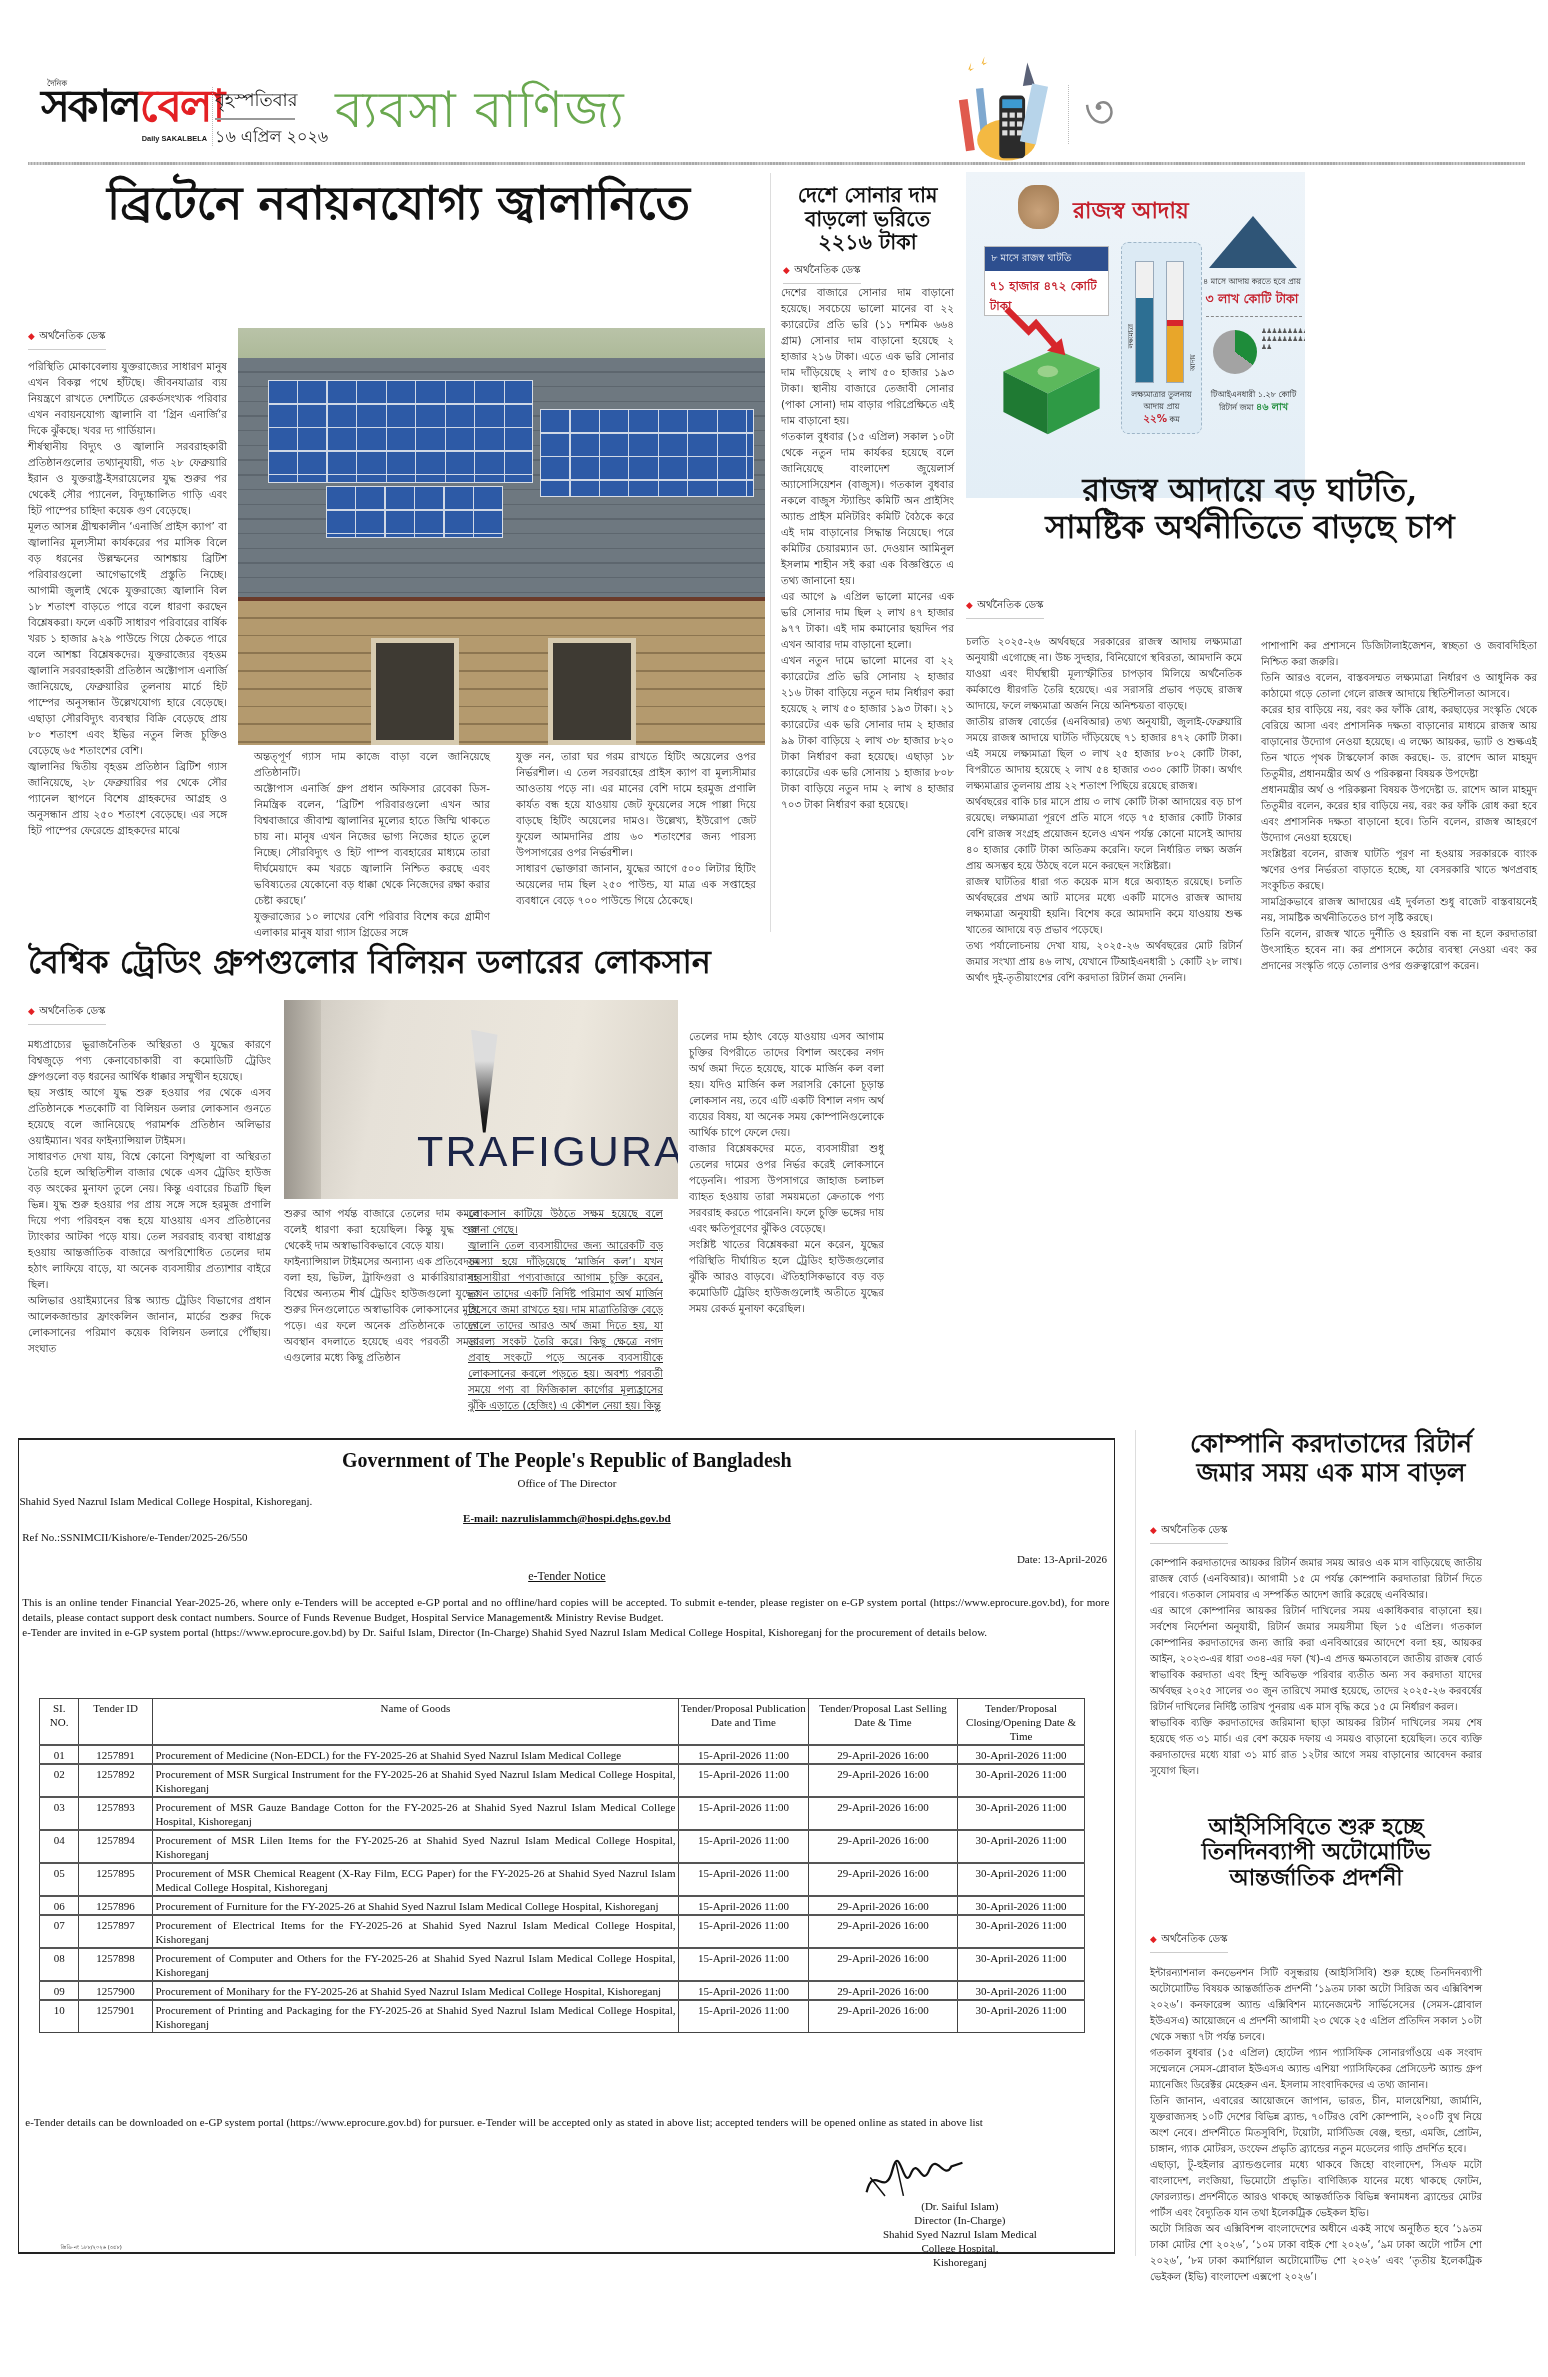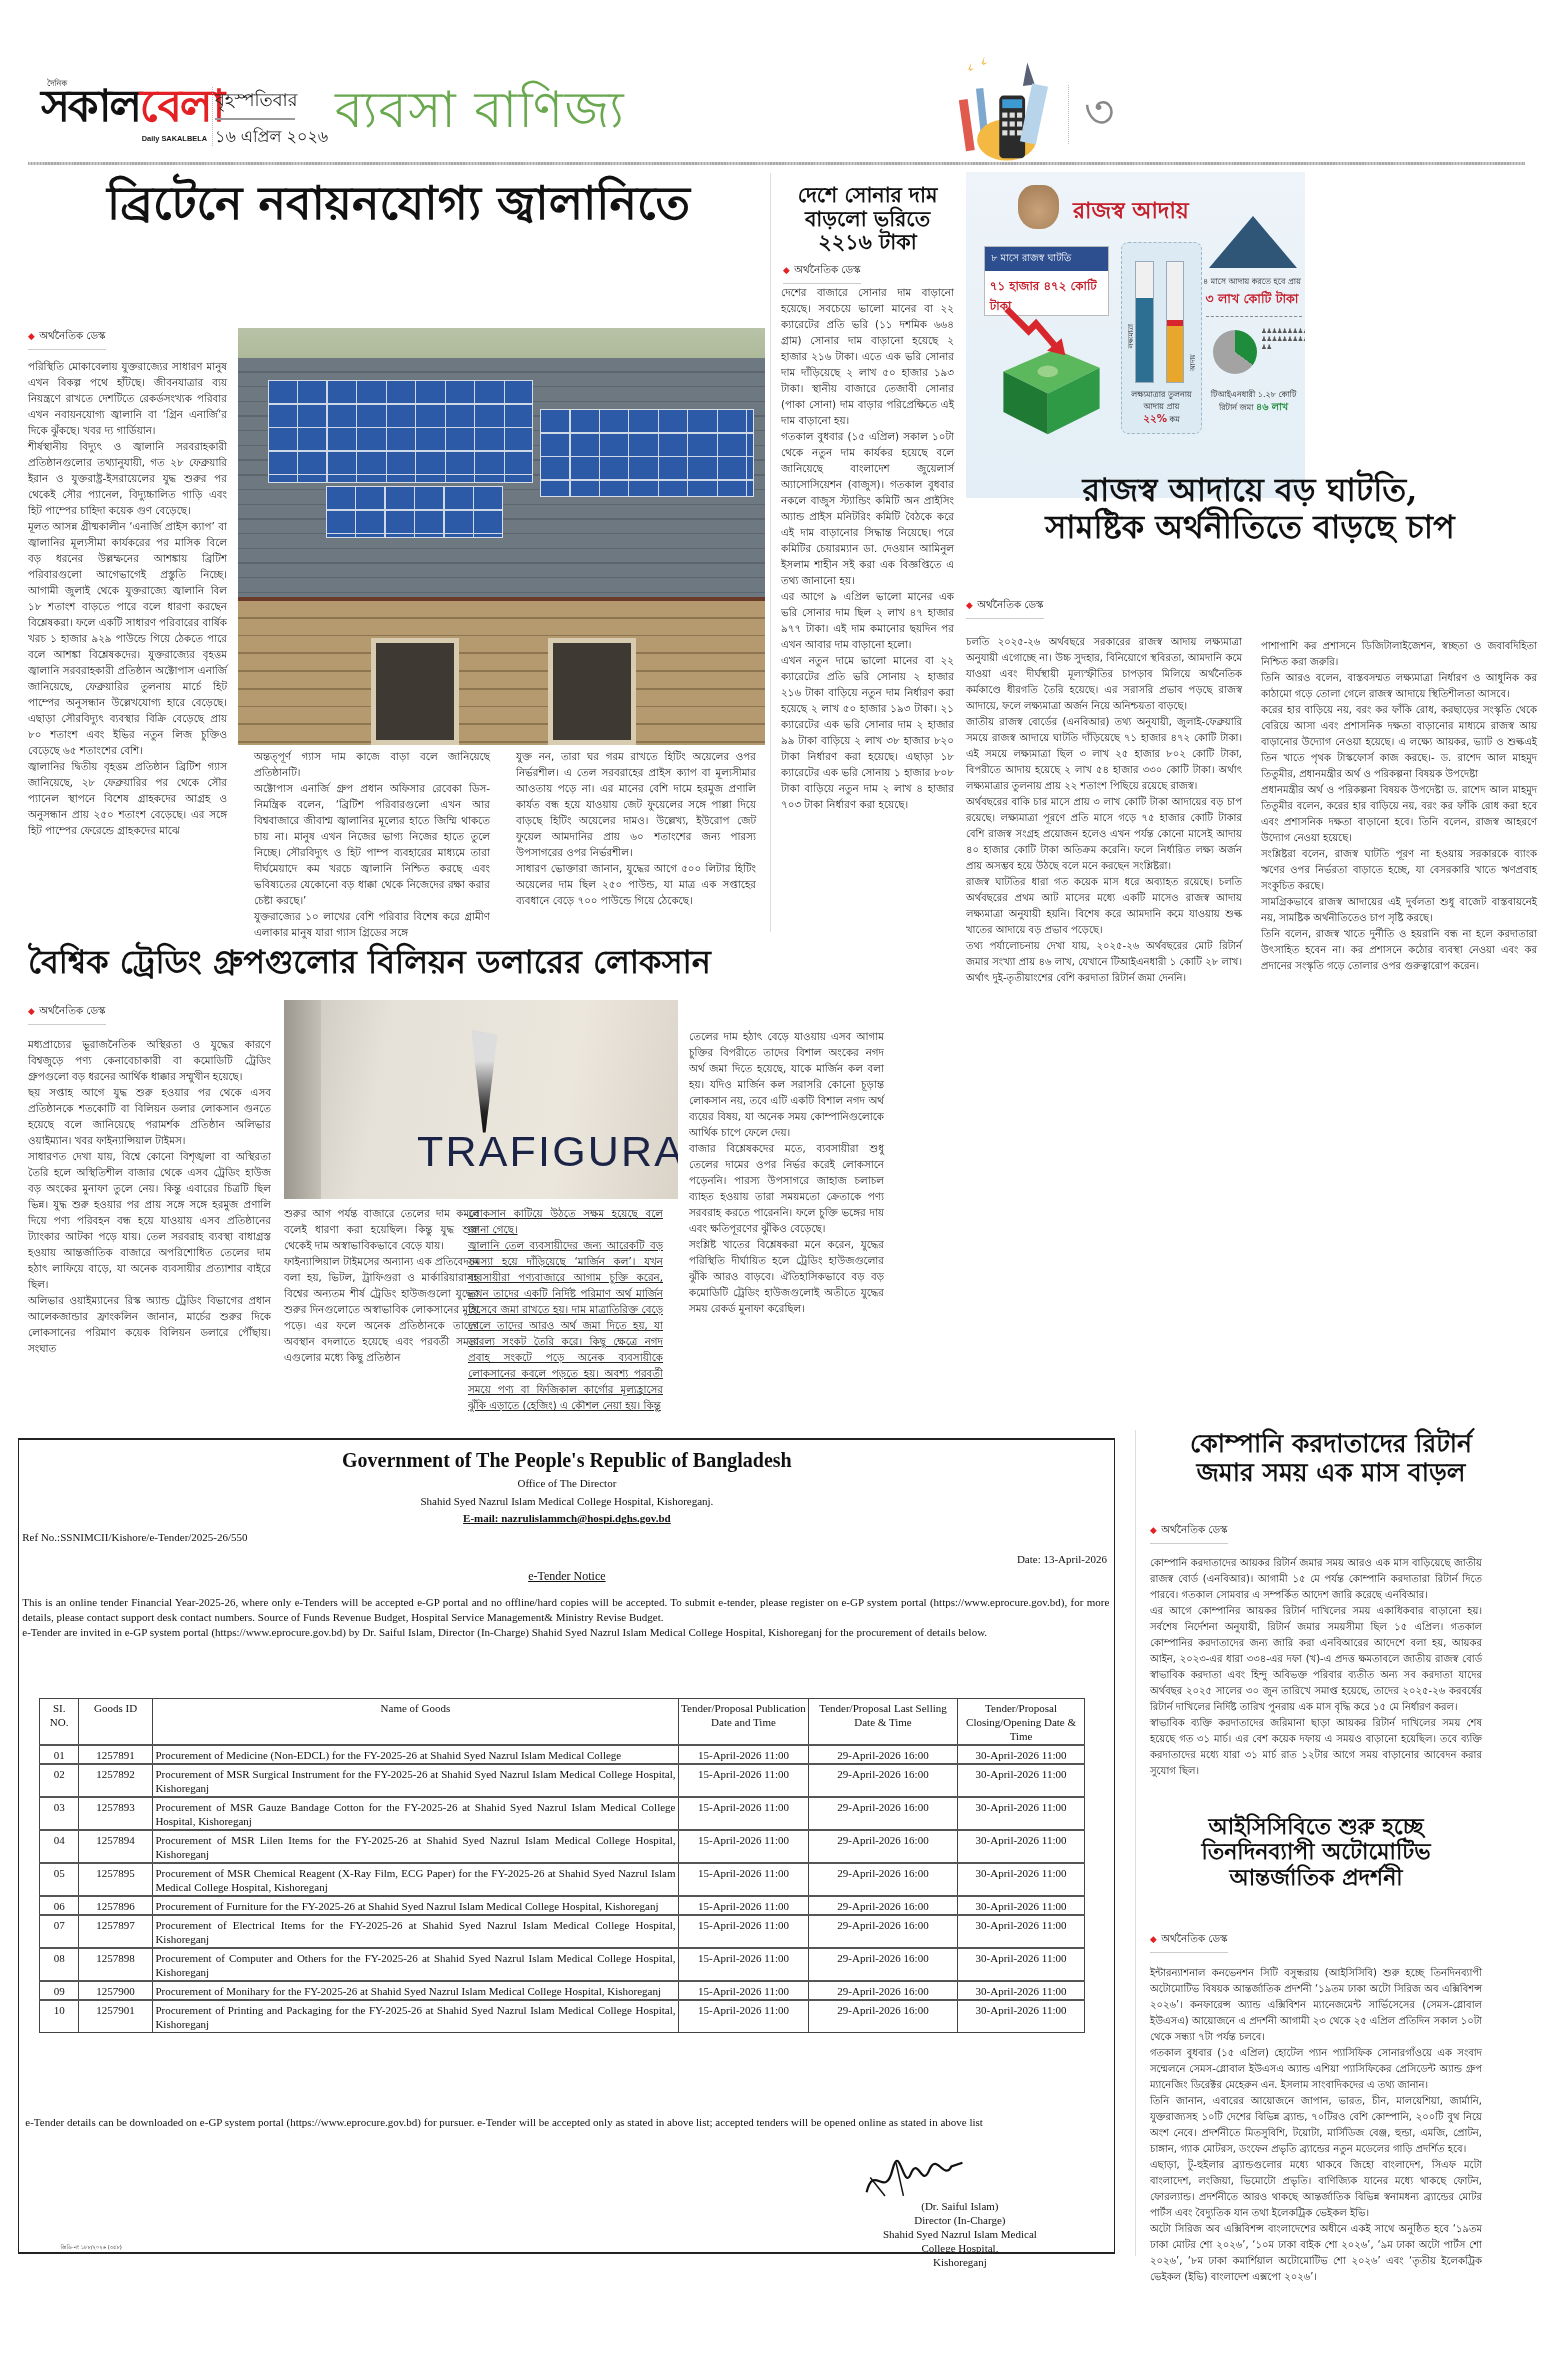--- a/index.html
+++ b/index.html
@@ -92,21 +92,21 @@
   .a3-photo .brand { position: absolute; left: 133px; top: 127px; font-family: "Liberation Sans", sans-serif; font-size: 43px; letter-spacing: 2.2px; color: #1b2447; }
   .a3-col1 { left: 28px; top: 1036px; width: 243px; }
   .a3-col2 { left: 284px; top: 1205px; width: 195px; }
   .a3-col3 { left: 468px; top: 1205px; width: 195px; text-decoration: underline; }
   .a3-col4 { left: 689px; top: 1028px; width: 195px; }
 
   
   .tender { position: absolute; left: 18.4px; top: 1438px; width: 1097px; height: 816px; border: 0.7px solid #222; border-top: 2.9px solid #222; border-bottom: 2.9px solid #222; font-family: "Liberation Serif", serif; color: #111; }
   .t-gov { position: absolute; left: 0; top: 8.8px; width: 100%; text-align: center; font-size: 20px; font-weight: bold; }
   .t-office { position: absolute; left: 0; top: 37px; width: 100%; text-align: center; font-size: 11px; }
-  .t-hosp { position: absolute; left: 0; top: 55px; width: 100%; text-align: center; font-size: 11px; }
+  .t-hosp { position: absolute; left: 0; top: 55px; width: 100%; font-size: 11px; }
   .t-email { position: absolute; left: 0; top: 72px; width: 100%; text-align: center; font-size: 11px; font-weight: bold; text-decoration: underline; }
   .t-ref { position: absolute; left: 2.9px; top: 91px; font-size: 11px; }
   .t-date { position: absolute; right: 7.4px; top: 113px; font-size: 11px; }
   .t-title { position: absolute; left: 0; top: 129px; width: 100%; text-align: center; font-size: 12px; font-weight: normal; text-decoration: underline; }
   .t-intro { position: absolute; left: 2.9px; top: 155px; width: 1087px; font-size: 11px; line-height: 15px; text-align: justify; }
   .t-table { position: absolute; left: 20px; top: 258px; width: 1046px; border-collapse: collapse; font-size: 11px; line-height: 14px; }
   .t-table th, .t-table td { border: 0.7px solid #444; vertical-align: top; font-weight: normal; padding: 1.5px 2.2px; }
   .t-table thead th { border-bottom: 2.2px solid #555; text-align: center; }
   .t-table tbody tr { border-top: 2.2px solid #555; }
   .t-table td.c { text-align: center; }
@@ -322,21 +322,21 @@
       <col style="width:26px">
         <col style="width:50px">
         <col style="width:354px">
         <col style="width:88px">
         <col style="width:100px">
         <col style="width:86px">
     </colgroup>
     <thead>
       <tr>
         <th>SI. NO.</th>
-        <th>Goods ID</th>
+        <th>Tender ID</th>
         <th>Name of Goods</th>
         <th>Tender/Proposal Publication Date and Time</th>
         <th>Tender/Proposal Last Selling Date &amp; Time</th>
         <th>Tender/Proposal Closing/Opening Date &amp; Time</th>
       </tr>
     </thead>
     <tbody id="tender-rows">
         <tr>
           <td class="c">01</td>
           <td class="c">1257891</td>

